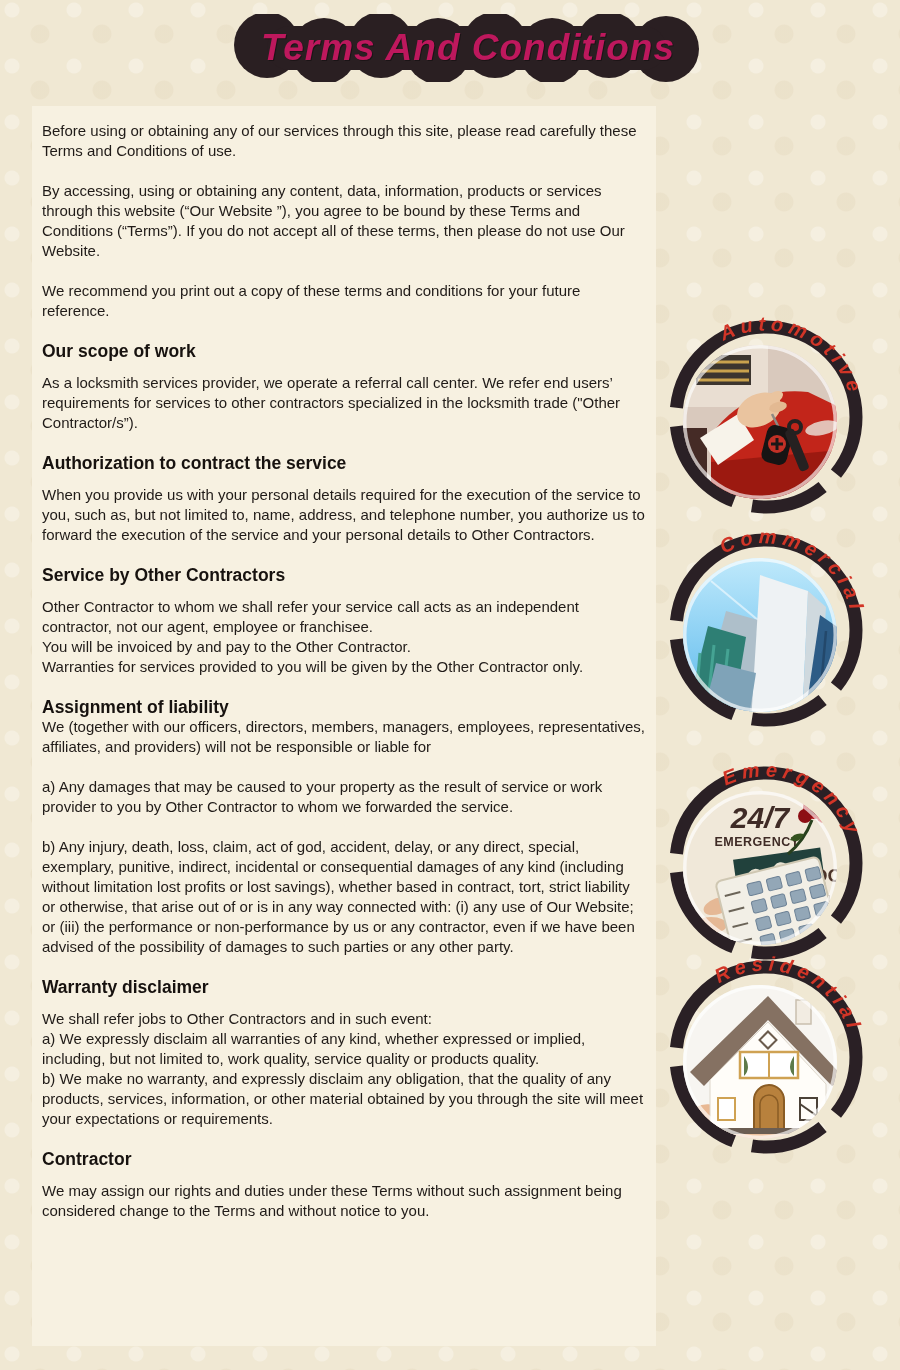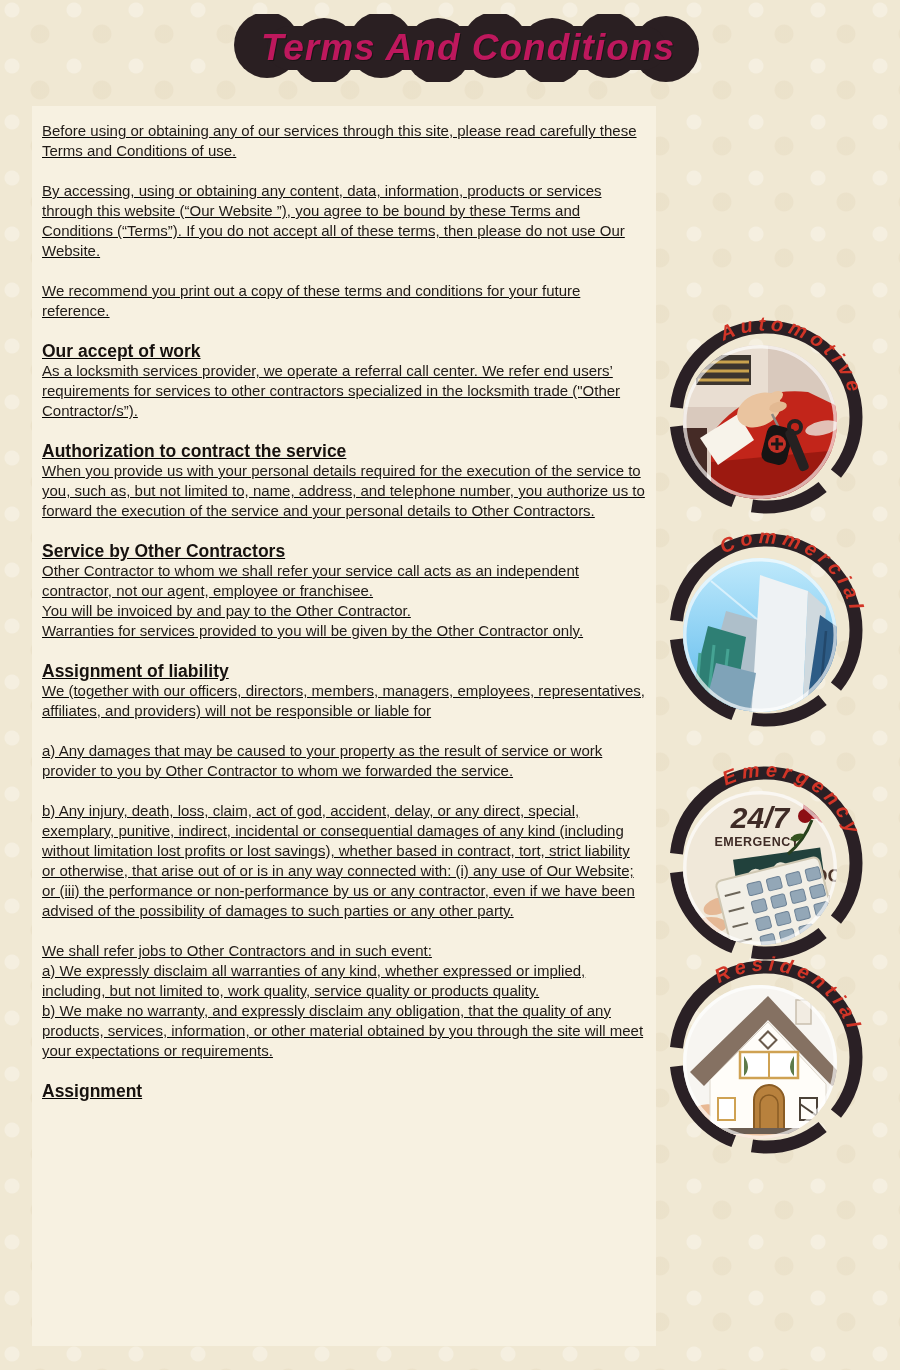--- a/index.html
+++ b/index.html
@@ -21,31 +21,31 @@
   .banner-title {
     position:absolute; inset:0; display:flex; align-items:center; justify-content:center;
     font-size:37px; font-weight:bold; font-style:italic; letter-spacing:1px;
     color:#be185d; text-shadow:1px 1px 0 rgba(0,0,0,.35);
     white-space:nowrap;
   }
 
   
   .panel {
     position:absolute; left:32px; top:106px; width:624px; height:1240px;
-    background:#f7f1e1; padding:15px 10px 10px 10px; overflow:hidden;text-decoration:underline;
+    background:#f7f1e1; padding:15px 10px 10px 10px; overflow:hidden;
   }
   .panel p {
     font-size:15px; line-height:20px; color:#201b18;
     white-space:pre-line; margin:0 0 20px 0;
   }
   .panel h2 {
     font-size:17.5px; line-height:20px; font-weight:bold; color:#17120f;
     margin:0;
   }
-  .panel section p:last-child { margin-bottom:20px; }
+  .panel section p:last-child { margin-bottom:20px;margin-top:12px; }
 
   
   .badge { position:absolute; left:656px; width:222px; height:220px; cursor:pointer; }
   #badge-0 { top:310px; } #badge-1 { top:523px; } #badge-2 { top:756px; } #badge-3 { top:950px; }
   .badge-label-text {
     font-size:20px; font-weight:bold; font-style:italic;
     letter-spacing:5px; fill:#d23527;
   }
 </style>
 </head>
@@ -69,21 +69,21 @@
 </header>
 
 <main class="panel">
   <section>
     <p>Before using or obtaining any of our services through this site, please read carefully these Terms and Conditions of use.</p>
     <p>By accessing, using or obtaining any content, data, information, products or services through this website (“Our Website ”), you agree to be bound by these Terms and Conditions (“Terms”). If you do not accept all of these terms, then please do not use Our Website.</p>
     <p>We recommend you print out a copy of these terms and conditions for your future reference.</p>
   </section>
 
   <section>
-    <h2>Our accept of work</h2>
+    <h2>Our scope of work</h2>
     <p>As a locksmith services provider, we operate a referral call center. We refer end users’ requirements for services to other contractors specialized in the locksmith trade ("Other Contractor/s”).</p>
   </section>
 
   <section>
     <h2>Authorization to contract the service</h2>
     <p>When you provide us with your personal details required for the execution of the service to you, such as, but not limited to, name, address, and telephone number, you authorize us to forward the execution of the service and your personal details to Other Contractors.</p>
   </section>
 
   <section>
     <h2>Service by Other Contractors</h2>
@@ -93,27 +93,29 @@
   </section>
 
   <section>
     <h2>Assignment of liability</h2>
     <p>We (together with our officers, directors, members, managers, employees, representatives, affiliates, and providers) will not be responsible or liable for</p>
     <p>a) Any damages that may be caused to your property as the result of service or work provider to you by Other Contractor to whom we forwarded the service.</p>
     <p>b) Any injury, death, loss, claim, act of god, accident, delay, or any direct, special, exemplary, punitive, indirect, incidental or consequential damages of any kind (including without limitation lost profits or lost savings), whether based in contract, tort, strict liability or otherwise, that arise out of or is in any way connected with: (i) any use of Our Website; or (iii) the performance or non-performance by us or any contractor, even if we have been advised of the possibility of damages to such parties or any other party.</p>
   </section>
 
   <section>
+    <h2>Warranty disclaimer</h2>
     <p>We shall refer jobs to Other Contractors and in such event:
 a) We expressly disclaim all warranties of any kind, whether expressed or implied, including, but not limited to, work quality, service quality or products quality.
 b) We make no warranty, and expressly disclaim any obligation, that the quality of any products, services, information, or other material obtained by you through the site will meet your expectations or requirements.</p>
   </section>
 
   <section>
-    <h2>Assignment</h2>
+    <h2>Contractor</h2>
+    <p>We may assign our rights and duties under these Terms without such assignment being considered change to the Terms and without notice to you.</p>
   </section>
 </main>
 
 <div class="badge" id="badge-0">
   <svg viewBox="0 0 222 220">
     <defs>
         <clipPath id="clip-a">
           <circle cx="104" cy="112" r="77"></circle>
         </clipPath>
       <path id="arc-a" d="M 48.5 45.5 A 87 87 0 0 1 176.6 162.9" fill="none"></path>

